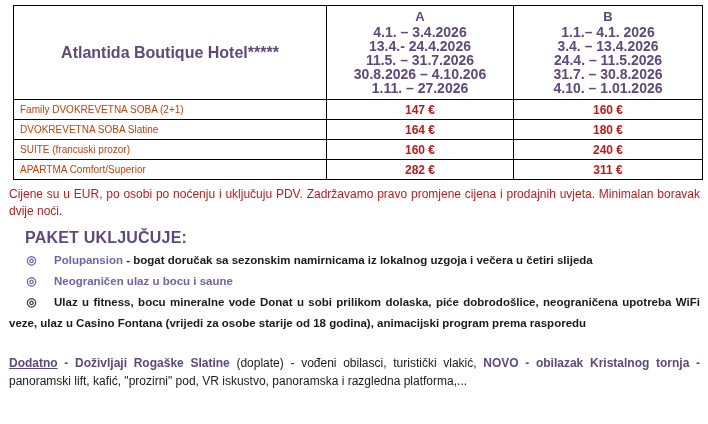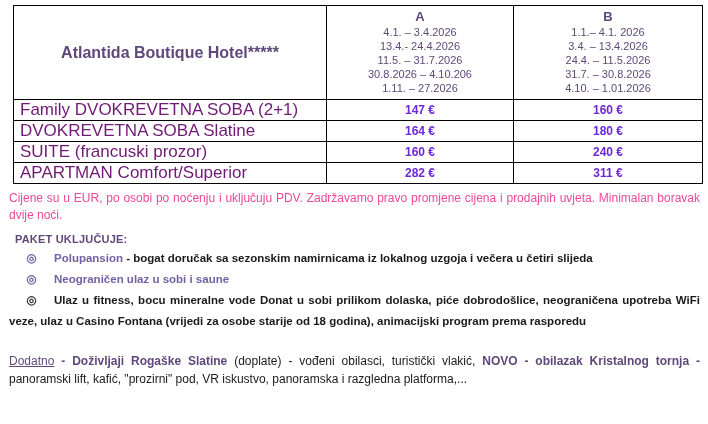--- a/index.html
+++ b/index.html
@@ -14,53 +14,53 @@
     border-collapse:collapse; table-layout:fixed;
     margin-left:4px; width:689px;
   }
   table.price-table td { border:1.5px solid #000; overflow:hidden; }
   .hotel-cell {
     text-align:center; vertical-align:middle;
     color:#5F497A; font-weight:bold; font-size:16px;
   }
   .season-cell { text-align:center; vertical-align:middle; padding:3px 0 4px 0; }
   .season-label { font-size:13px; font-weight:bold; color:#5F497A; line-height:16px; }
-  .season-dates div { font-size:11px; font-weight:normal; color:#5F497A; line-height:14px; white-space:nowrap; }
+  .season-dates div { font-size:14px; font-weight:bold; color:#5F497A; line-height:14px; white-space:nowrap; }
   .room-cell {
-    font-size:17px; color:#701a75; padding:0 2px 0 6px;
+    font-size:10px; color:#c2410c; padding:0 2px 0 6px;
     height:19px; vertical-align:middle; white-space:nowrap;
   }
   .price-cell {
     text-align:center; vertical-align:middle;
-    font-size:12px; font-weight:bold; color:#6d28d9;
+    font-size:12px; font-weight:bold; color:#b91c1c;
   }
   .note {
     margin:6px 0 0 0; font-size:12px; line-height:17px;
-    text-align:justify; width:691px; color:#ec4899;
+    text-align:justify; width:691px; color:#b91c1c;
   }
   .package-heading {
-    margin:9px 0 3px 6px; font-size:11px; font-weight:bold;
+    margin:9px 0 3px 16px; font-size:16px; font-weight:bold;
     color:#5F497A; letter-spacing:0.2px;
   }
   .bullet {
     margin:0; font-size:11.5px; font-weight:bold; line-height:21px;
     text-align:justify; width:691px; color:#1a1a1a;
   }
   .bullet-glyph {
     display:inline-block; width:13px; margin-left:16px; margin-right:16px;
     font-size:12px; font-weight:bold; text-align:center;
   }
   .glyph-purple { color:#7262A3; }
   .glyph-dark { color:#3a3a3a; }
   .hl { color:#7262A3; }
   .extra {
     margin:20px 0 0 0; font-size:12px; line-height:18px;
     text-align:justify; width:691px; color:#1a1a1a;
   }
-  .extra-label { color:#5F497A; font-weight:normal; text-decoration:underline; }
+  .extra-label { color:#5F497A; font-weight:bold; text-decoration:underline; }
   .extra-purple { color:#5F497A; font-weight:bold; }
 </style>
 </head>
 <body>
 
 <div class="page">
 
   <table class="price-table">
     <colgroup>
       <col style="width:313px">
@@ -100,32 +100,32 @@
       <td class="room-cell">DVOKREVETNA SOBA Slatine</td>
       <td class="price-cell">164 €</td>
       <td class="price-cell">180 €</td>
     </tr>
     <tr>
       <td class="room-cell">SUITE (francuski prozor)</td>
       <td class="price-cell">160 €</td>
       <td class="price-cell">240 €</td>
     </tr>
     <tr>
-      <td class="room-cell">APARTMAN  Comfort/Superior</td>
+      <td class="room-cell">APARTMA  Comfort/Superior</td>
       <td class="price-cell">282 €</td>
       <td class="price-cell">311 €</td>
     </tr>
   </tbody>
     </table>
 
   <p class="note">Cijene su u EUR, po osobi po noćenju i uključuju PDV. Zadržavamo pravo promjene cijena i prodajnih uvjeta. Minimalan boravak dvije noći.</p>
 
   <p class="package-heading">PAKET UKLJUČUJE:</p>
 
   <p class="bullet"><span class="bullet-glyph glyph-purple">◎</span><span class="hl">Polupansion</span><span> - bogat doručak sa sezonskim namirnicama iz lokalnog uzgoja i večera u četiri slijeda</span></p>
 
-  <p class="bullet"><span class="bullet-glyph glyph-purple">◎</span><span class="hl">Neograničen ulaz u sobi i saune</span><span></span></p>
+  <p class="bullet"><span class="bullet-glyph glyph-purple">◎</span><span class="hl">Neograničen ulaz u bocu i saune</span><span></span></p>
 
   <p class="bullet"><span class="bullet-glyph glyph-dark">◎</span><span>Ulaz u fitness, bocu mineralne vode Donat u sobi prilikom dolaska, piće dobrodošlice, neograničena upotreba WiFi veze, ulaz u Casino Fontana (vrijedi za osobe starije od 18 godina), animacijski program prema rasporedu</span></p>
 
   <p class="extra"><span class="extra-label">Dodatno</span><span class="extra-purple"> - </span><span class="extra-purple">Doživljaji Rogaške Slatine</span><span> (doplate) - vođeni obilasci, turistički vlakić, </span><span class="extra-purple">NOVO - obilazak Kristalnog tornja -</span><span> panoramski lift, kafić, "prozirni" pod, VR iskustvo, panoramska i razgledna platforma,...</span></p>
 
 </div>
 
 </body></html>

